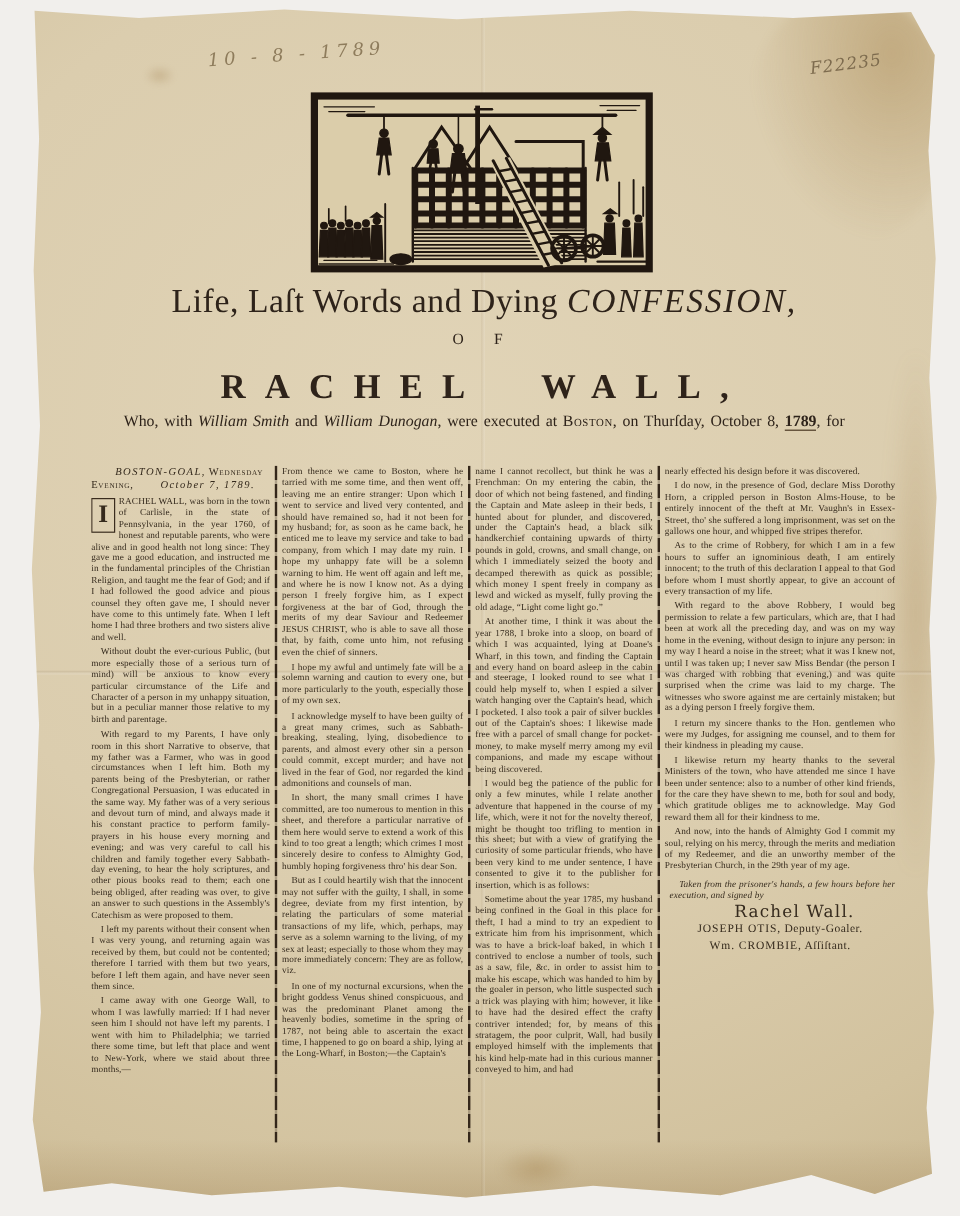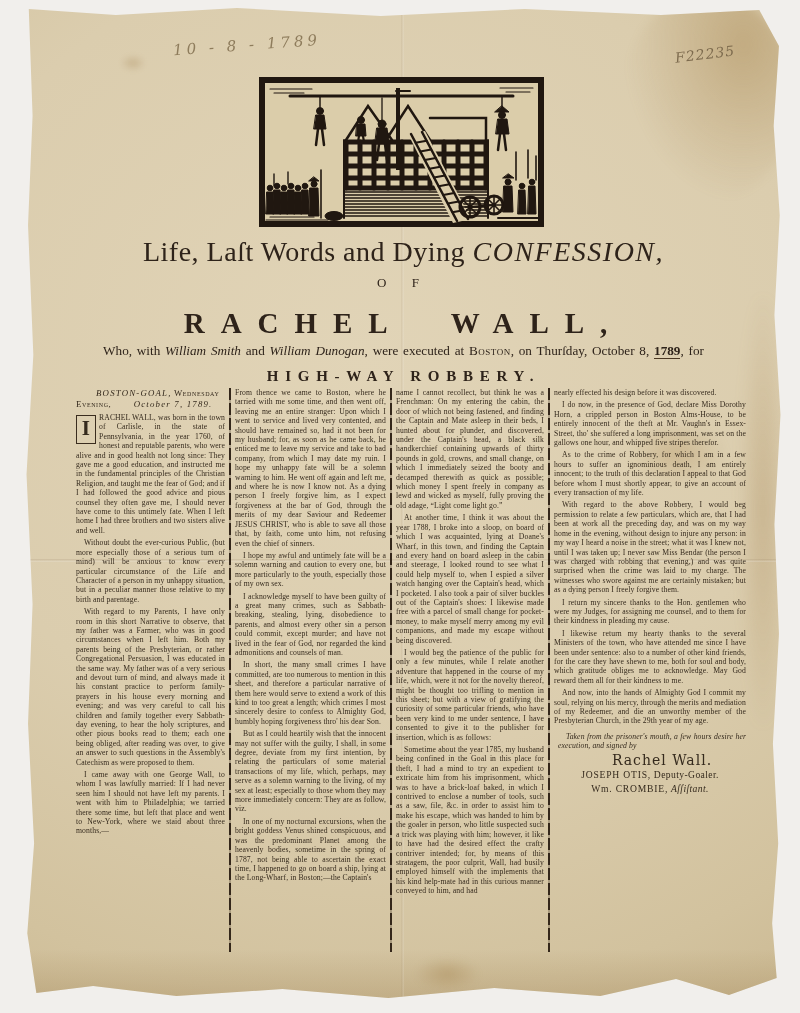--- a/index.html
+++ b/index.html
@@ -67,21 +67,21 @@
   .dateline .ln2{text-align:left;}
   .dl-ital{font-style:italic;letter-spacing:1.2px;margin-left:20px;}
   .dl-sc{font-variant:small-caps;letter-spacing:0.6px;}
   .dropcap{float:left;width:20px;height:29px;margin:1.5px 3px 0 0;border:1.6px solid #3a2c1e;
     box-sizing:border-box;font-size:21px;line-height:25px;text-align:center;font-weight:bold;}
   .sig-note{font-style:italic;margin:6px 0 2px 4px;text-indent:8px;line-height:9.6px;}
   .sig-name{font-size:14px;text-align:center;margin:5px 0 4px 24px;letter-spacing:1px;
     font-family:"DejaVu Serif",serif;}
   .officer{text-align:center;font-size:9.6px;line-height:12px;letter-spacing:0.4px;margin-top:2px;text-indent:0;}
   .officer .oname{letter-spacing:0.8px;}
-  .officer .otitle-ital{font-style:italic;}
+  .officer .otitle-ital{}
 </style>
 </head>
 <body>
 
 <div class="canvas">
   <div class="paper">
     <div class="stain st-tr"></div>
     <div class="stain st-right"></div>
     <div class="stain st-bottom"></div>
     <div class="stain st-mid"></div>
@@ -192,32 +192,32 @@
           <line x1="240" y1="142" x2="281" y2="142" stroke-width="2"></line>
         </g>
       </svg>
     </div>
 
     <div class="masthead">
       <div class="bs-title"><span>Life, Laſt Words and Dying </span><span class="emph">CONFESSION,</span></div>
       <div class="bs-of">O F</div>
       <div class="bs-name">RACHEL WALL,</div>
       <div class="bs-sub"><span>Who, with </span><span class="ital">William Smith</span><span> and </span><span class="ital">William Dunogan</span><span>, were executed at </span><span class="sc">Boston</span><span>, on Thurſday, October 8, </span><span class="und">1789</span><span>, for</span></div>
-      <div class="bs-crime">HIGH-WAY ROBBERY.</div>
     </div>
 
     <div class="columns">
       <div class="col">
         <div class="dateline">
           <div><span class="dl-ital">BOSTON-GOAL,</span> <span class="dl-sc">Wednesday</span></div>
           <div class="ln2"><span class="dl-sc">Evening,</span> <span class="dl-ital">October 7, 1789.</span></div>
         </div>
         <p class="para nofirst"><span class="dropcap">I</span><span>RACHEL WALL, was born in the town of Carlisle, in the state of Pennsylvania, in the year 1760, of honest and reputable parents, who were alive and in good health not long since: They gave me a good education, and instructed me in the fundamental principles of the Christian Religion, and taught me the fear of God; and if I had followed the good advice and pious counsel they often gave me, I should never have come to this untimely fate. When I left home I had three brothers and two sisters alive and well.</span></p>
         <p class="para">Without doubt the ever-curious Public, (but more especially those of a serious turn of mind) will be anxious to know every particular circumstance of the Life and Character of a person in my unhappy situation, but in a peculiar manner those relative to my birth and parentage.</p>
         <p class="para">With regard to my Parents, I have only room in this short Narrative to observe, that my father was a Farmer, who was in good circumstances when I left him. Both my parents being of the Presbyterian, or rather Congregational Persuasion, I was educated in the same way. My father was of a very serious and devout turn of mind, and always made it his constant practice to perform family-prayers in his house every morning and evening; and was very careful to call his children and family together every Sabbath-day evening, to hear the holy scriptures, and other pious books read to them; each one being obliged, after reading was over, to give an answer to such questions in the Assembly's Catechism as were proposed to them.</p>
+        <p class="para">I left my parents without their consent when I was very young, and returning again was received by them, but could not be contented; therefore I tarried with them but two years, before I left them again, and have never seen them since.</p>
         <p class="para">I came away with one George Wall, to whom I was lawfully married: If I had never seen him I should not have left my parents. I went with him to Philadelphia; we tarried there some time, but left that place and went to New-York, where we staid about three months,—</p>
       </div>
       <div class="rule"></div>
       <div class="col">
         <p class="para nofirst">From thence we came to Boston, where he tarried with me some time, and then went off, leaving me an entire stranger: Upon which I went to service and lived very contented, and should have remained so, had it not been for my husband; for, as soon as he came back, he enticed me to leave my service and take to bad company, from which I may date my ruin. I hope my unhappy fate will be a solemn warning to him. He went off again and left me, and where he is now I know not. As a dying person I freely forgive him, as I expect forgiveness at the bar of God, through the merits of my dear Saviour and Redeemer JESUS CHRIST, who is able to save all those that, by faith, come unto him, not refusing even the chief of sinners.</p>
         <p class="para">I hope my awful and untimely fate will be a solemn warning and caution to every one, but more particularly to the youth, especially those of my own sex.</p>
         <p class="para">I acknowledge myself to have been guilty of a great many crimes, such as Sabbath-breaking, stealing, lying, disobedience to parents, and almost every other sin a person could commit, except murder; and have not lived in the fear of God, nor regarded the kind admonitions and counsels of man.</p>
         <p class="para">In short, the many small crimes I have committed, are too numerous to mention in this sheet, and therefore a particular narrative of them here would serve to extend a work of this kind to too great a length; which crimes I most sincerely desire to confess to Almighty God, humbly hoping forgiveness thro' his dear Son.</p>
         <p class="para">But as I could heartily wish that the innocent may not suffer with the guilty, I shall, in some degree, deviate from my first intention, by relating the particulars of some material transactions of my life, which, perhaps, may serve as a solemn warning to the living, of my sex at least; especially to those whom they may more immediately concern: They are as follow, viz.</p>
         <p class="para">In one of my nocturnal excursions, when the bright goddess Venus shined conspicuous, and was the predominant Planet among the heavenly bodies, sometime in the spring of 1787, not being able to ascertain the exact time, I happened to go on board a ship, lying at the Long-Wharf, in Boston;—the Captain's</p>
@@ -231,20 +231,20 @@
       </div>
       <div class="rule"></div>
       <div class="col">
         <p class="para nofirst">nearly effected his design before it was discovered.</p>
         <p class="para">I do now, in the presence of God, declare Miss Dorothy Horn, a crippled person in Boston Alms-House, to be entirely innocent of the theft at Mr. Vaughn's in Essex-Street, tho' she suffered a long imprisonment, was set on the gallows one hour, and whipped five stripes therefor.</p>
         <p class="para">As to the crime of Robbery, for which I am in a few hours to suffer an ignominious death, I am entirely innocent; to the truth of this declaration I appeal to that God before whom I must shortly appear, to give an account of every transaction of my life.</p>
         <p class="para">With regard to the above Robbery, I would beg permission to relate a few particulars, which are, that I had been at work all the preceding day, and was on my way home in the evening, without design to injure any person: in my way I heard a noise in the street; what it was I knew not, until I was taken up; I never saw Miss Bendar (the person I was charged with robbing that evening,) and was quite surprised when the crime was laid to my charge. The witnesses who swore against me are certainly mistaken; but as a dying person I freely forgive them.</p>
         <p class="para">I return my sincere thanks to the Hon. gentlemen who were my Judges, for assigning me counsel, and to them for their kindness in pleading my cause.</p>
         <p class="para">I likewise return my hearty thanks to the several Ministers of the town, who have attended me since I have been under sentence: also to a number of other kind friends, for the care they have shewn to me, both for soul and body, which gratitude obliges me to acknowledge. May God reward them all for their kindness to me.</p>
         <p class="para">And now, into the hands of Almighty God I commit my soul, relying on his mercy, through the merits and mediation of my Redeemer, and die an unworthy member of the Presbyterian Church, in the 29th year of my age.</p>
-        <p class="para sig-note">Taken from the prisoner's mouth, a few hours desire her execution, and signed by</p>
+        <p class="para sig-note">Taken from the prisoner's hands, a few hours before her execution, and signed by</p>
         <div class="sig-name">Rachel Wall.</div>
         <div class="officer"><span class="oname">JOSEPH OTIS,</span> <span>Deputy-Goaler.</span></div>
         <div class="officer"><span class="oname">Wm. CROMBIE,</span> <span class="otitle-ital">Aſſiſtant.</span></div>
       </div>
     </div>
   </div>
 </div>
 
 </body></html>

